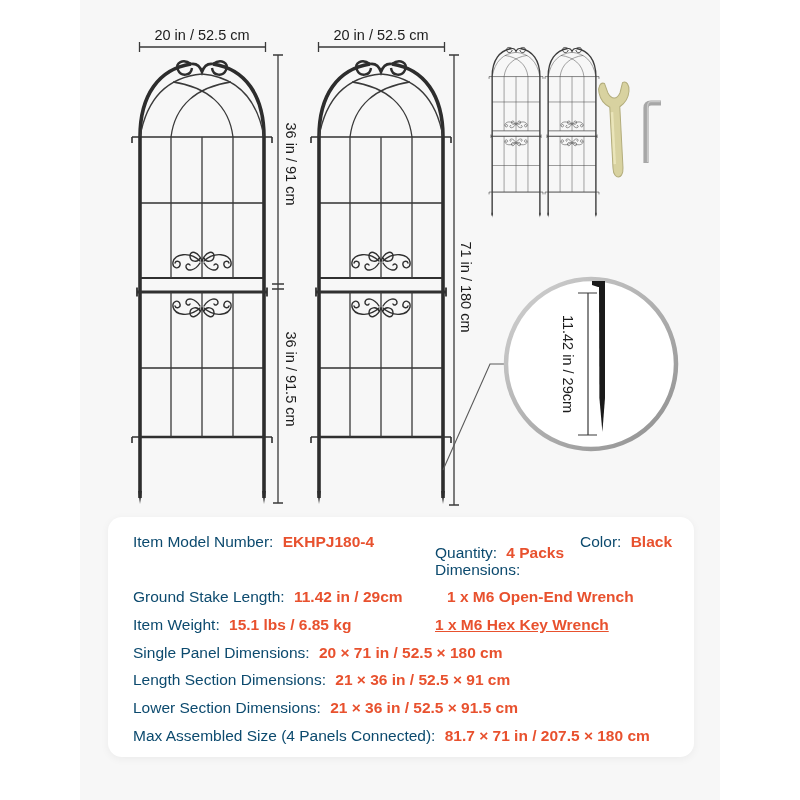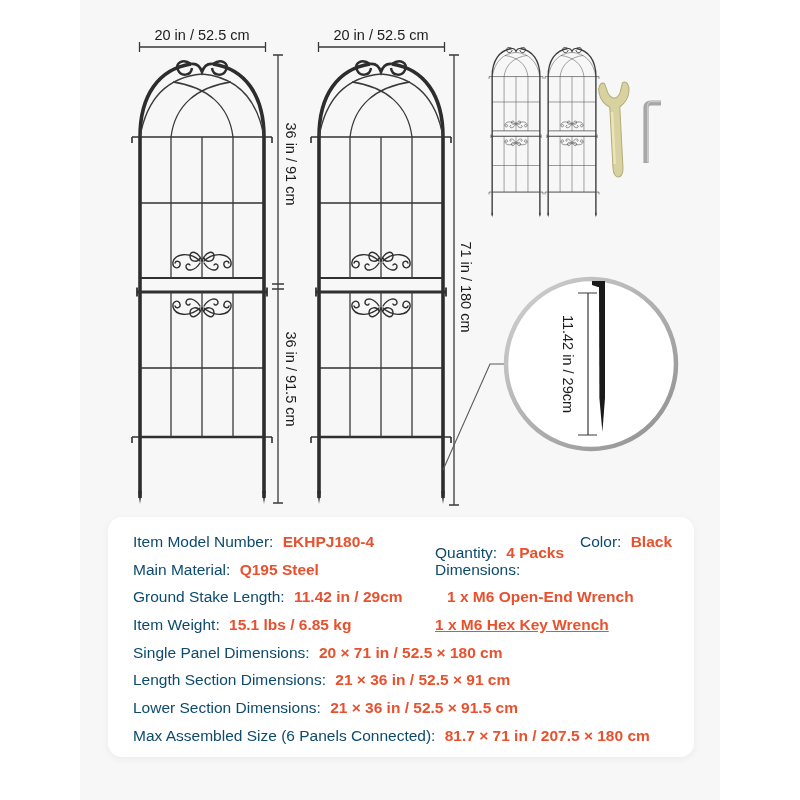--- a/index.html
+++ b/index.html
@@ -123,40 +123,37 @@
   <div class="dim-label" style="left:381px;top:35px;">20 in / 52.5 cm</div>
   <div class="dim-label vert" style="left:291px;top:164px;">36 in / 91 cm</div>
   <div class="dim-label vert" style="left:291px;top:379px;">36 in / 91.5 cm</div>
   <div class="dim-label vert" style="left:466px;top:287px;">71 in / 180 cm</div>
   <div class="dim-label vert" style="left:568px;top:364px;">11.42 in / 29cm</div>
 
   <div class="spec-panel">
     <div class="spec-row col-l" style="top:16px;">
       <span class="lab">Item Model Number: </span><span class="val">EKHPJ180-4</span>
     </div>
-    <div class="spec-row col-l" style="top:44px;">
-      <span class="lab">Main Material: </span><span class="val">Q195 Steel</span>
-    </div>
     <div class="spec-row col-l" style="top:71px;">
       <span class="lab">Ground Stake Length: </span><span class="val">11.42 in / 29cm</span>
     </div>
     <div class="spec-row col-l" style="top:99px;">
       <span class="lab">Item Weight: </span><span class="val">15.1 lbs / 6.85 kg</span>
     </div>
     <div class="spec-row col-l" style="top:127px;">
       <span class="lab">Single Panel Dimensions: </span><span class="val">20 × 71 in / 52.5 × 180 cm</span>
     </div>
     <div class="spec-row col-l" style="top:154px;">
       <span class="lab">Length Section Dimensions: </span><span class="val">21 × 36 in / 52.5 × 91 cm</span>
     </div>
     <div class="spec-row col-l" style="top:182px;">
       <span class="lab">Lower Section Dimensions: </span><span class="val">21 × 36 in / 52.5 × 91.5 cm</span>
     </div>
     <div class="spec-row col-l" style="top:210px;">
-      <span class="lab">Max Assembled Size (6 Panels Connected): </span><span class="val">81.7 × 71 in / 207.5 × 180 cm</span>
+      <span class="lab">Max Assembled Size (4 Panels Connected): </span><span class="val">81.7 × 71 in / 207.5 × 180 cm</span>
     </div>
 
     <div class="spec-row col-r" style="top:27px;">
       <span class="lab">Quantity: </span><span class="val">4 Packs</span>
     </div>
     <div class="spec-row col-r2" style="top:16px;">
       <span class="lab">Color: </span><span class="val">Black</span>
     </div>
     <div class="spec-row col-r" style="top:44px;">
       <span class="lab">Dimensions: </span>

